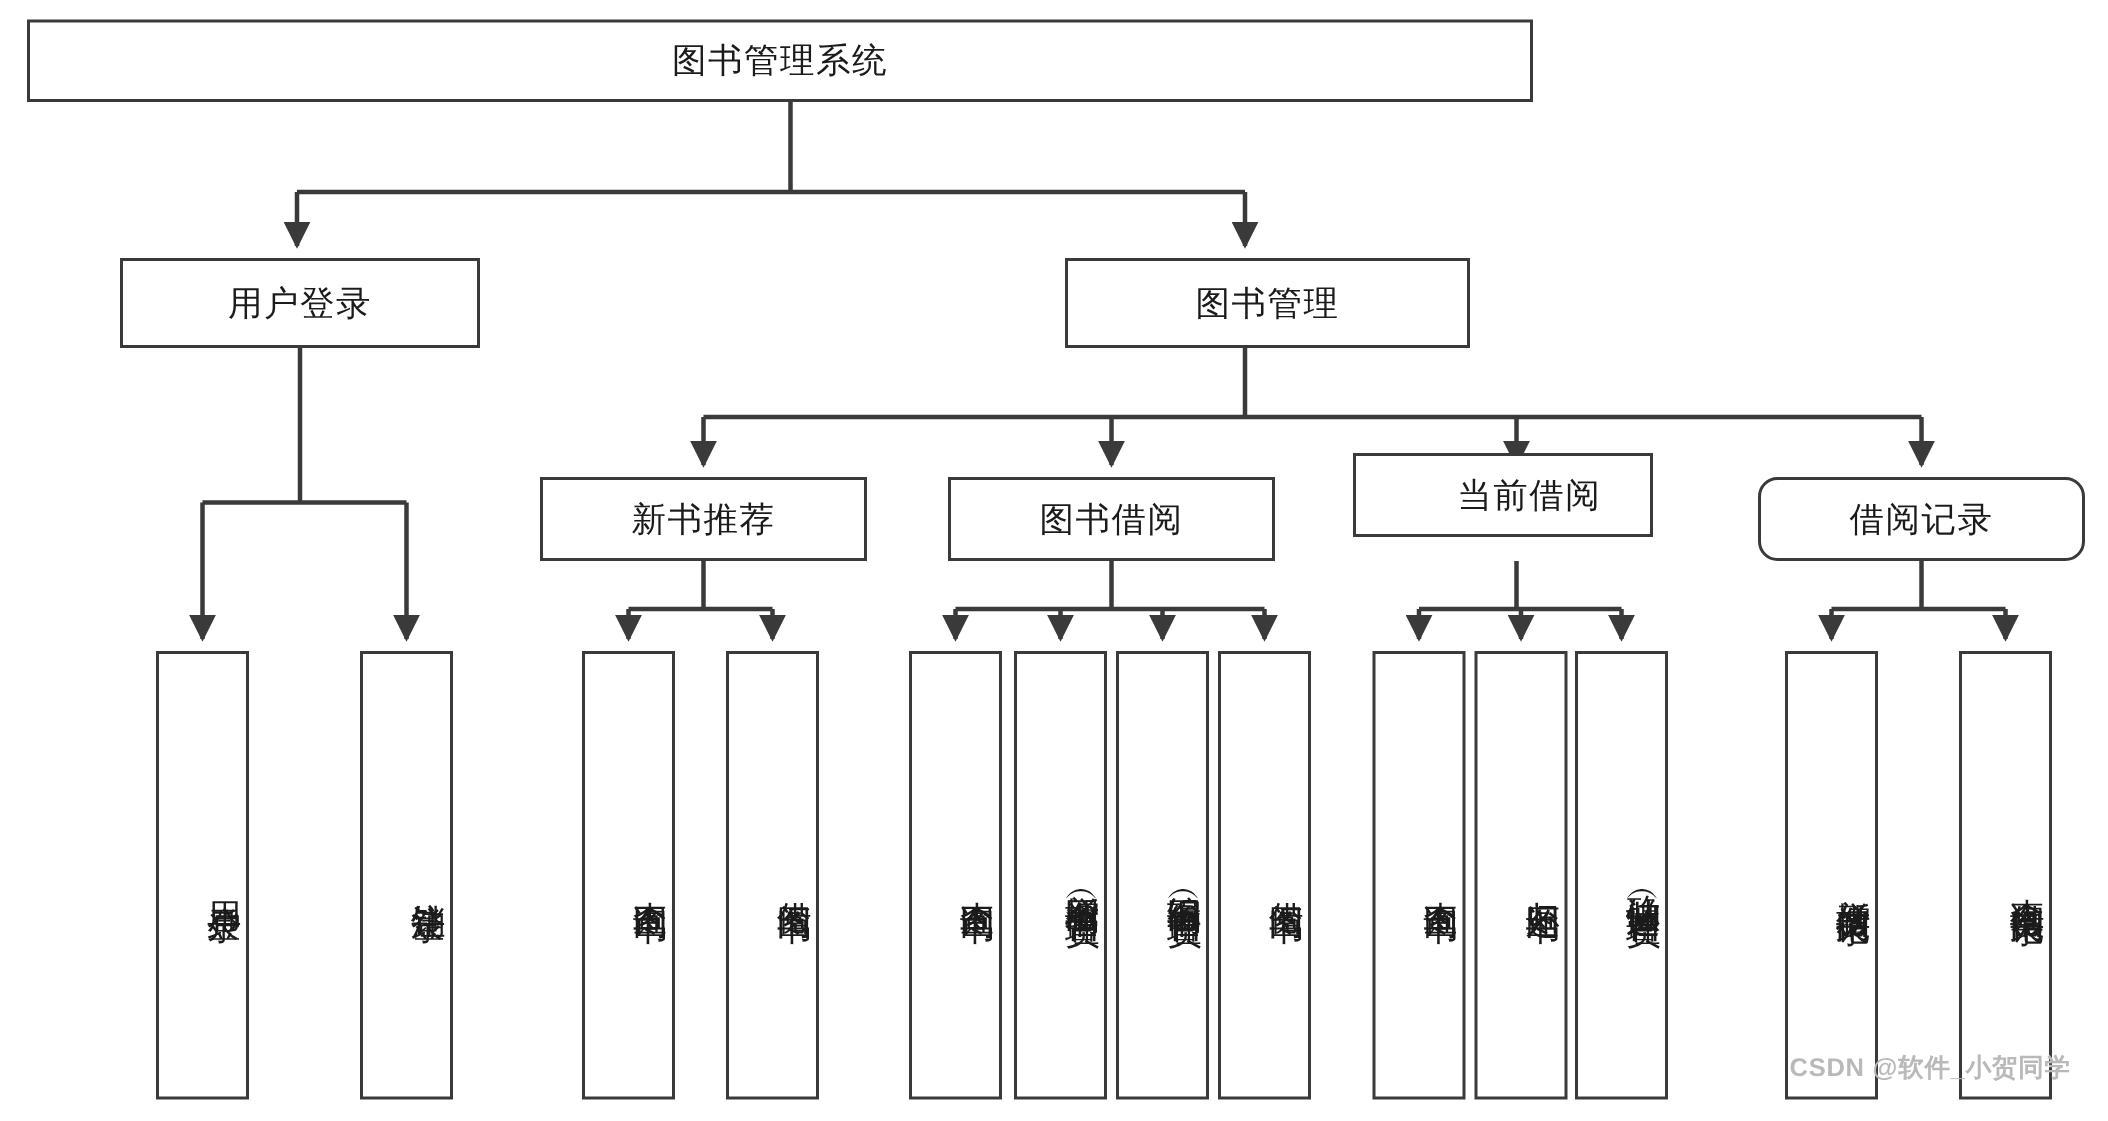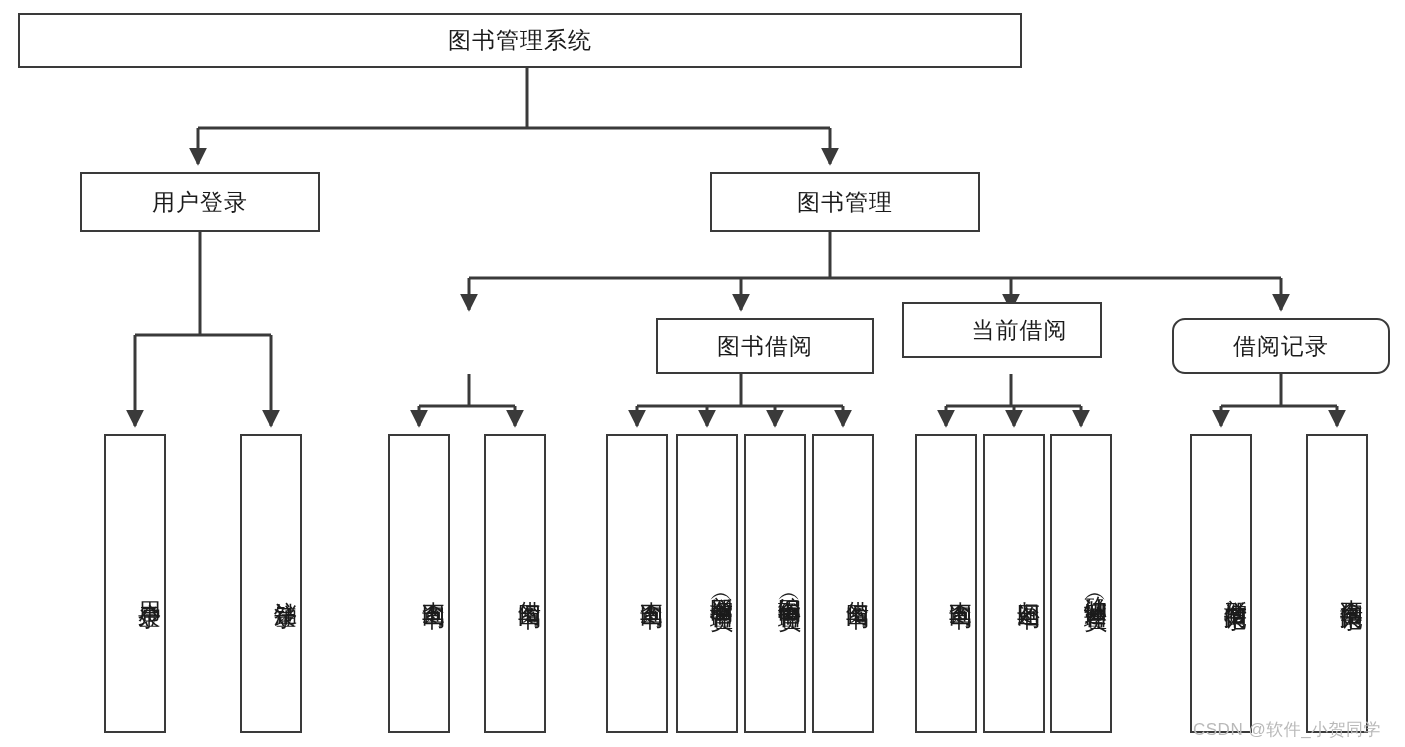--- a/index.html
+++ b/index.html
@@ -122,21 +122,24 @@
     <span class="node-label">图书管理系统</span>
   </div>
 
   <div class="node horiz" style="left:80px; top:172px; width:240px; height:60px;">
     <span class="node-label">用户登录</span>
   </div>
   <div class="node horiz" style="left:710px; top:172px; width:270px; height:60px;">
     <span class="node-label">图书管理</span>
   </div>
 
-  <div class="node horiz" style="left:632px; top:318px; width:218px; height:56px;margin-left:24px;">
+  <div class="node horiz" style="left:360px; top:318px; width:218px; height:56px;">
+    <span class="node-label">新书推荐</span>
+  </div>
+  <div class="node horiz" style="left:632px; top:318px; width:218px; height:56px;">
     <span class="node-label">图书借阅</span>
   </div>
   <div class="node horiz" style="left:902px; top:302px; width:200px; height:56px;padding-left:35px;">
     <span class="node-label">当前借阅</span>
   </div>
   <div class="node horiz" style="left:1172px; top:318px; width:218px; height:56px;border-radius:13px;">
     <span class="node-label">借阅记录</span>
   </div>
 
   <div class="node vert" style="left:104px; top:434px; width:62px; height:299px;">
@@ -172,15 +175,15 @@
   <div class="node vert" style="left:1050px; top:434px; width:62px; height:299px;">
     <span class="node-label">确认归还（管理员）</span>
   </div>
   <div class="node vert" style="left:1190px; top:434px; width:62px; height:299px;">
     <span class="node-label">新增借阅记录</span>
   </div>
   <div class="node vert" style="left:1306px; top:434px; width:62px; height:299px;">
     <span class="node-label">查询借阅记录</span>
   </div>
 
-  <div class="watermark" style="left:1193px; top:718px;">CSDN @软件_小贺同学</div>
+  <div class="watermark" style="left:1193px; top:700px;font-weight:bold;">CSDN @软件_小贺同学</div>
 
 </div>
 
 </body></html>

